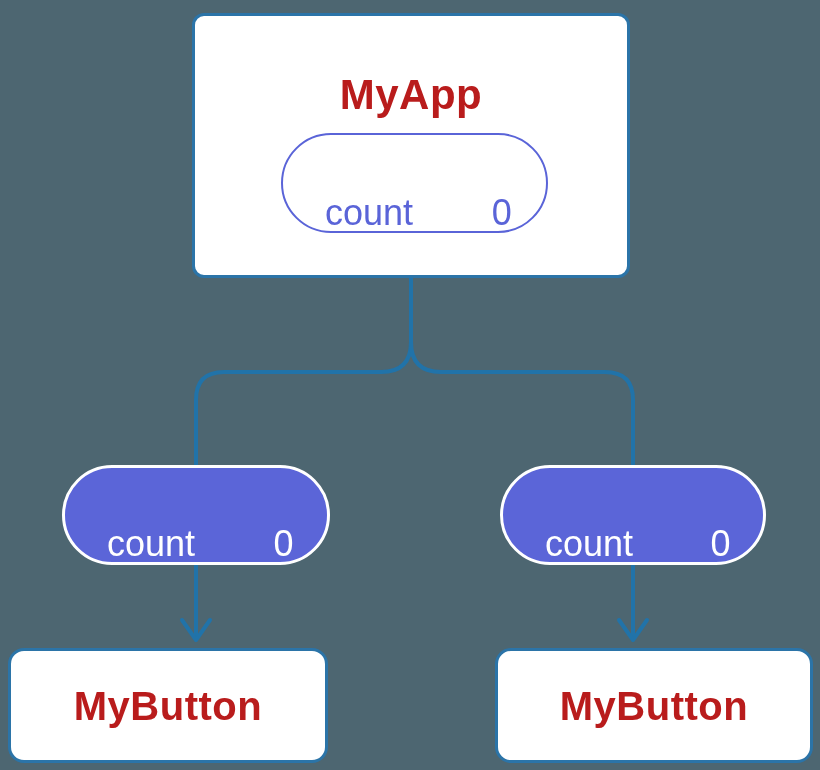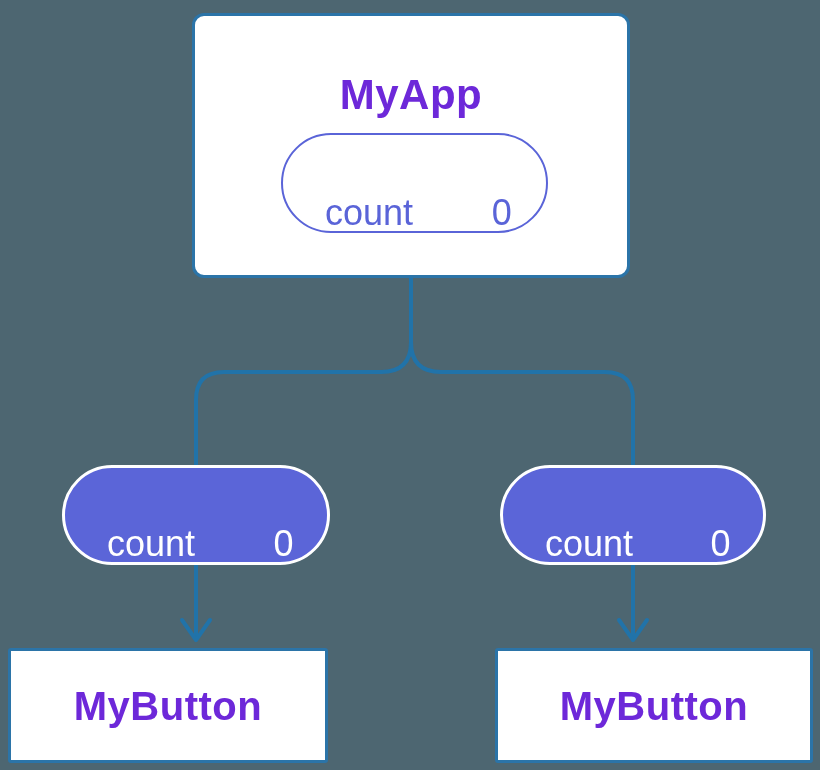--- a/index.html
+++ b/index.html
@@ -15,21 +15,21 @@
   .node{
     position:absolute;
     background:#ffffff;
     border:3px solid #2b74a8;
     border-radius:12px;
     box-sizing:border-box;
     z-index:1;
     display:flex;flex-direction:column;align-items:center;
   }
   .node-title{
-    color:#6d28d9;
+    color:#b91c1c;
     font-size:42px;
     font-weight:600;
     letter-spacing:0.5px;
     line-height:1;
   }
   #myapp-node{left:192px;top:13px;width:438px;height:265px;}
   #myapp-node .node-title{position:absolute;top:58px;left:0;width:100%;text-align:center;}
   .pill{
     position:absolute;
     box-sizing:border-box;
@@ -61,21 +61,21 @@
     background:#5b65d8;
     border:3px solid #ffffff;
   }
   .pill.filled .cell{color:#ffffff;}
   .pill.filled .divider{background:#ffffff;}
   #prop-pill-left{left:62px;top:465px;}
   #prop-pill-right{left:500px;top:465px;width:266px;}
   .button-node{
     position:absolute;
     top:648px;height:115px;
-    border-radius:3px;
+    border-radius:16px;
     justify-content:center;
   }
   #mybutton-node-left{left:8px;width:320px;}
   #mybutton-node-right{left:495px;width:318px;}
   .button-node .node-title{font-size:40px;}
 </style>
 </head>
 <body>
 
 <div class="stage">

